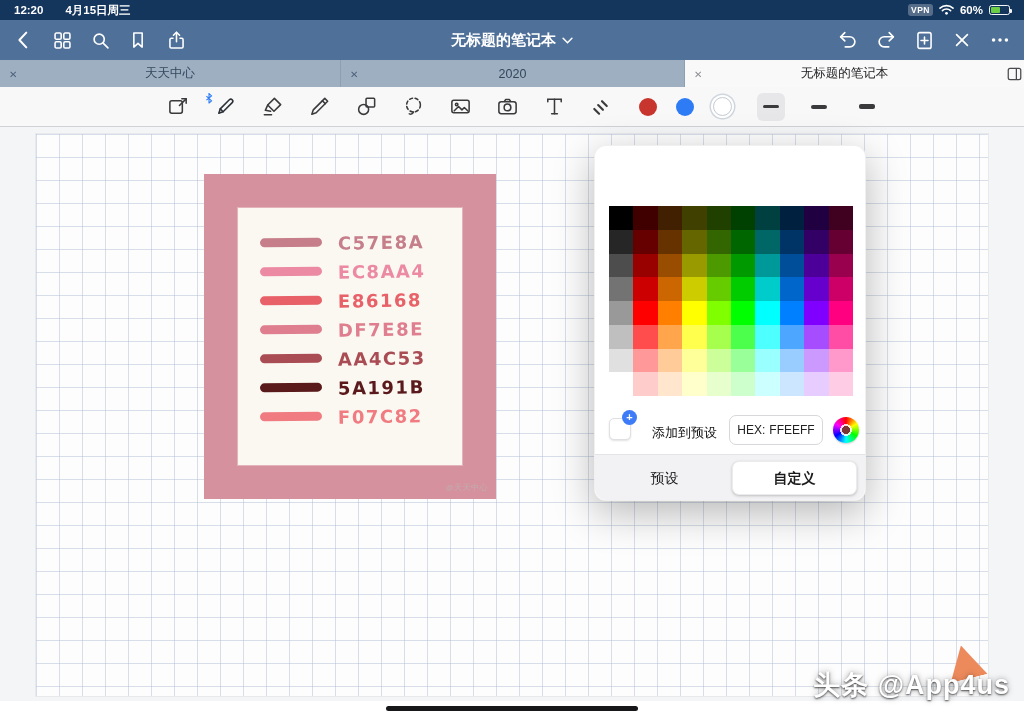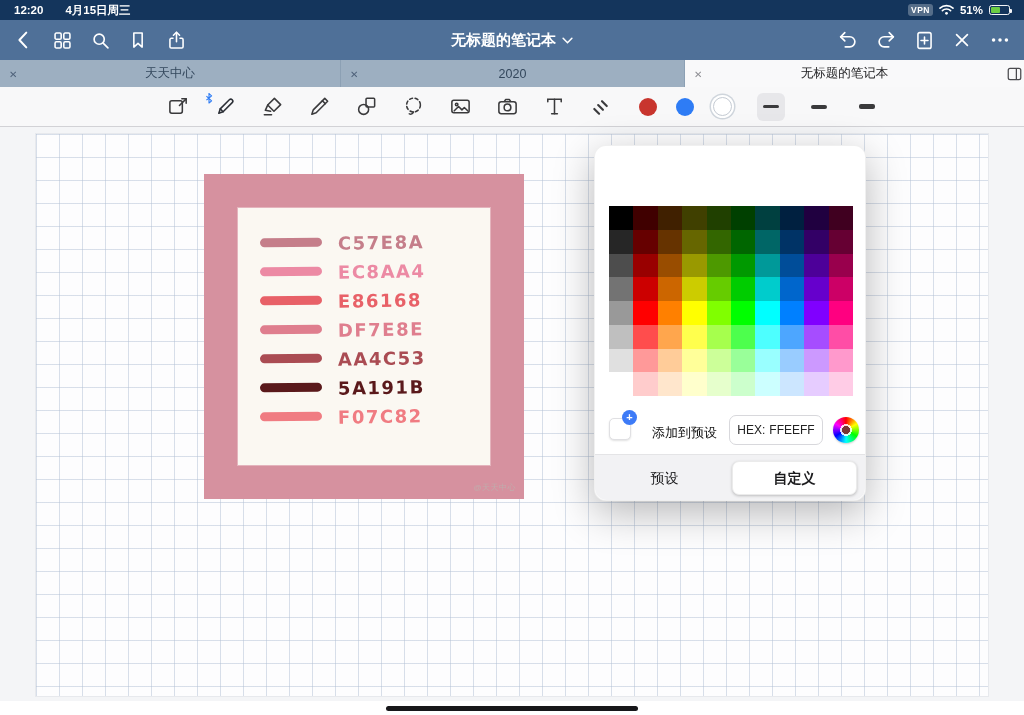--- a/index.html
+++ b/index.html
@@ -61,21 +61,21 @@
   .dash.d2{width:16px;height:4px}
   .dash.d3{width:16px;height:5.5px}
 
   
   .canvas{position:absolute;left:0;top:127px;width:100%;height:574px;background:#F4F5F7}
   .page{position:absolute;left:35px;right:35px;top:6px;bottom:4px;background:#FDFDFE;
         border:1px solid #E7E9ED;
         background-image:linear-gradient(to right, rgba(178,192,212,.5) 1px, transparent 1px),
                          linear-gradient(to bottom, rgba(178,192,212,.5) 1px, transparent 1px);
         background-size:23px 23px}
-  .pink-card{position:absolute;left:168px;top:40px;width:320px;height:325px;background:#D6919F}
+  .pink-card{position:absolute;left:168px;top:40px;width:292px;height:325px;background:#D6919F}
   .paper{position:absolute;left:33px;top:33px;right:33px;bottom:33px;background:#FBF8F2;
          border:1px solid #E4B4BD;padding:20px 0 0 22px}
   .srow{display:flex;align-items:center;gap:16px;height:29px}
   .stroke{width:62px;height:9px;border-radius:5px;transform:rotate(-.6deg)}
   .hexlbl{font-size:18px;font-weight:700;letter-spacing:1.5px;transform:rotate(-1deg);
           font-family:"DejaVu Sans",sans-serif}
   .card-wm{position:absolute;right:8px;bottom:6px;font-size:8px;color:#C0ACAC;letter-spacing:.5px}
 
   
   .footer{position:absolute;left:0;top:701px;width:100%;height:14px;background:#fff}
@@ -130,21 +130,21 @@
     </div>
     <div class="sb-right">
       <span class="vpn-badge">VPN</span>
       <span>
         <svg width="15" height="11" viewBox="0 0 15 11">
           <path d="M1 4.2 a9.5 9.5 0 0 1 13 0" fill="none" stroke="#fff" stroke-width="1.6" stroke-linecap="round"></path>
           <path d="M3.4 6.6 a6 6 0 0 1 8.2 0" fill="none" stroke="#fff" stroke-width="1.6" stroke-linecap="round"></path>
           <circle cx="7.5" cy="9.3" r="1.4" fill="#fff"></circle>
         </svg>
       </span>
-      <span>51%</span>
+      <span>60%</span>
       <span class="battery">
           <span class="fill"></span>
         </span>
     </div>
   </div>
 
   <div class="navbar">
     <div class="nav-group">
       <span class="nav-btn">
         <svg width="22" height="22" viewBox="0 0 24 24">
@@ -476,14 +476,18 @@
       </span>
       <span class="wheel"></span>
     </div>
 
     <div class="segments">
       <span class="seg">预设</span>
       <span class="seg active">自定义</span>
     </div>
   </div>
 
+  <div class="toutiao">
+    <span class="tri"></span>
+    <span class="tt-text">头条 @App4us</span>
+  </div>
 
 </div>
 
 </body></html>

